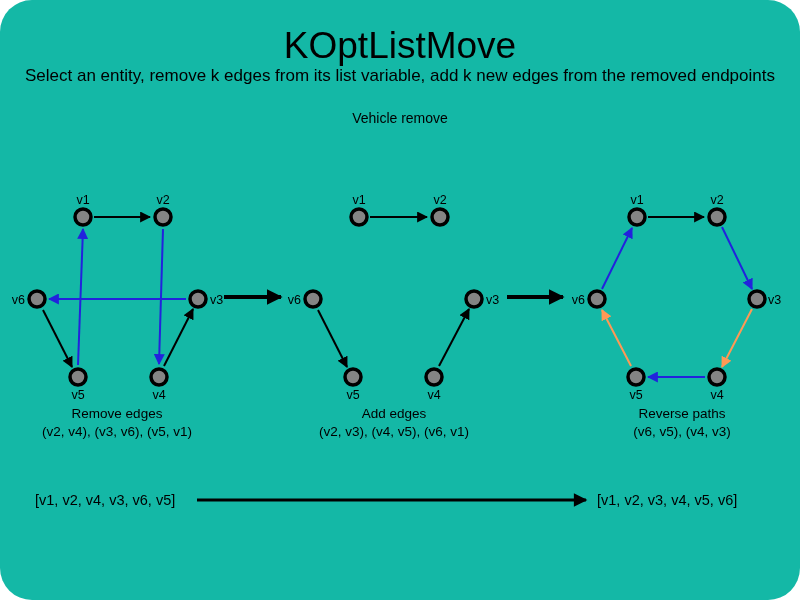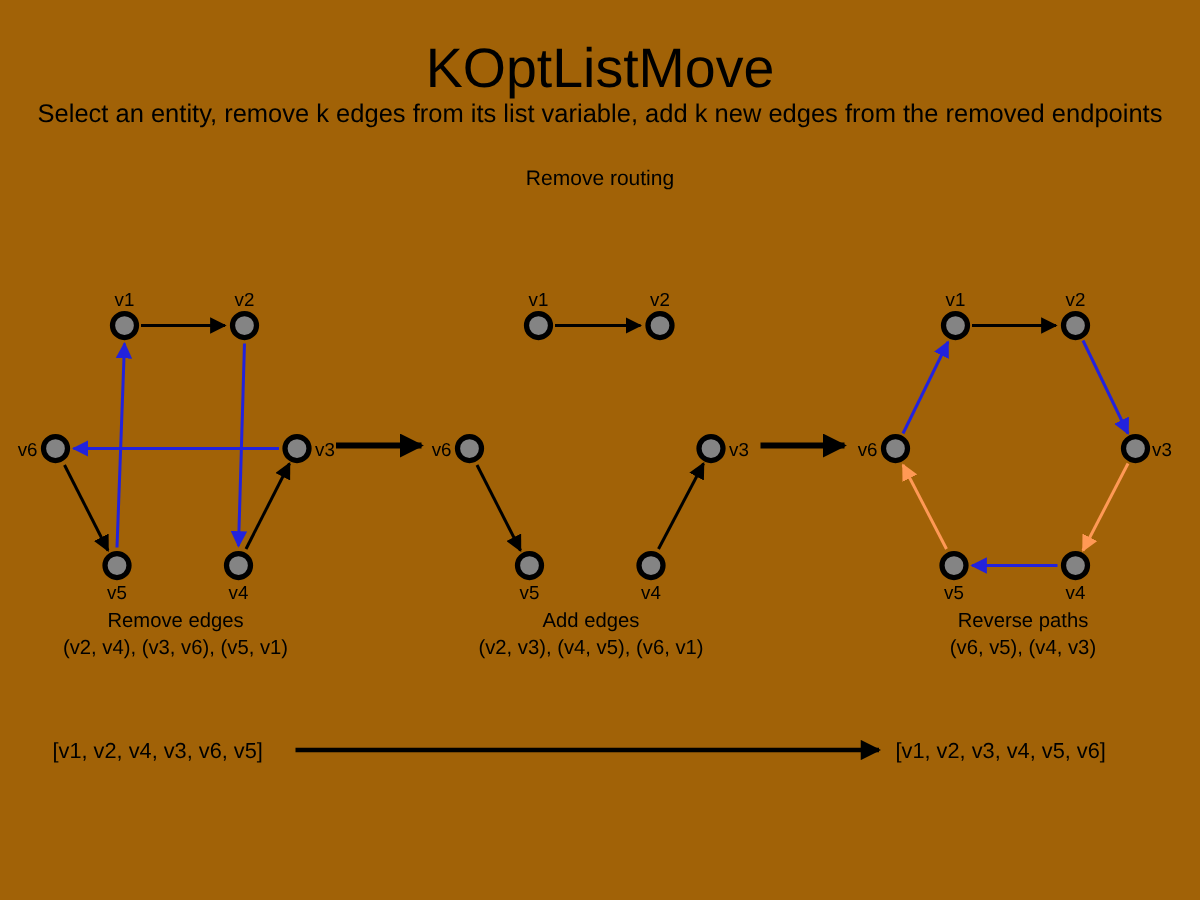--- a/index.html
+++ b/index.html
@@ -1,17 +1,17 @@
 <!DOCTYPE html>
 <html><head>
 <meta charset="utf-8">
 <style>
   html,body{margin:0;padding:0;background:#ffffff;}
-  .page{position:relative;width:800px;height:600px;background:#a16207;overflow:hidden;
-        font-family:"Liberation Sans",sans-serif;color:#000;}
+  .page{position:relative;width:800px;height:600px;background:#14b8a6;overflow:hidden;
+        font-family:"Liberation Sans",sans-serif;color:#000;border-radius:32px;}
   .title{position:absolute;top:27px;left:0;width:800px;text-align:center;
          font-size:37px;line-height:38px;font-weight:400;}
   .subtitle{position:absolute;top:68px;left:0;width:800px;text-align:center;
             font-size:17px;line-height:16px;}
   .section-label{position:absolute;top:110px;left:0;width:800px;text-align:center;
                  font-size:14px;line-height:17px;}
   svg{position:absolute;top:0;left:0;}
   .node{fill:#848484;stroke:#000000;stroke-width:3.5px;}
   .e{stroke-width:2px;fill:none;}
   .black{stroke:#000000;}
@@ -23,21 +23,21 @@
   .cap{font-family:"Liberation Sans",sans-serif;font-size:13.5px;fill:#000;}
   .list{font-family:"Liberation Sans",sans-serif;font-size:14.5px;fill:#000;}
 </style>
 </head>
 <body>
 
 <div class="page">
 
   <div class="title">KOptListMove</div>
   <div class="subtitle">Select an entity, remove k edges from its list variable, add k new edges from the removed endpoints</div>
-  <div class="section-label">Remove routing</div>
+  <div class="section-label">Vehicle remove</div>
 
   <svg width="800" height="600" viewBox="0 0 800 600">
     <defs>
       <marker id="ah-black" viewBox="0 0 10 10" refX="9" refY="5" markerWidth="5.5" markerHeight="5.5" orient="auto">
         <path d="M0,0 L10,5 L0,10 z" fill="#000000"></path>
       </marker>
       <marker id="ah-blue" viewBox="0 0 10 10" refX="9" refY="5" markerWidth="5.5" markerHeight="5.5" orient="auto">
         <path d="M0,0 L10,5 L0,10 z" fill="#2222dd"></path>
       </marker>
       <marker id="ah-orange" viewBox="0 0 10 10" refX="9" refY="5" markerWidth="5.5" markerHeight="5.5" orient="auto">

